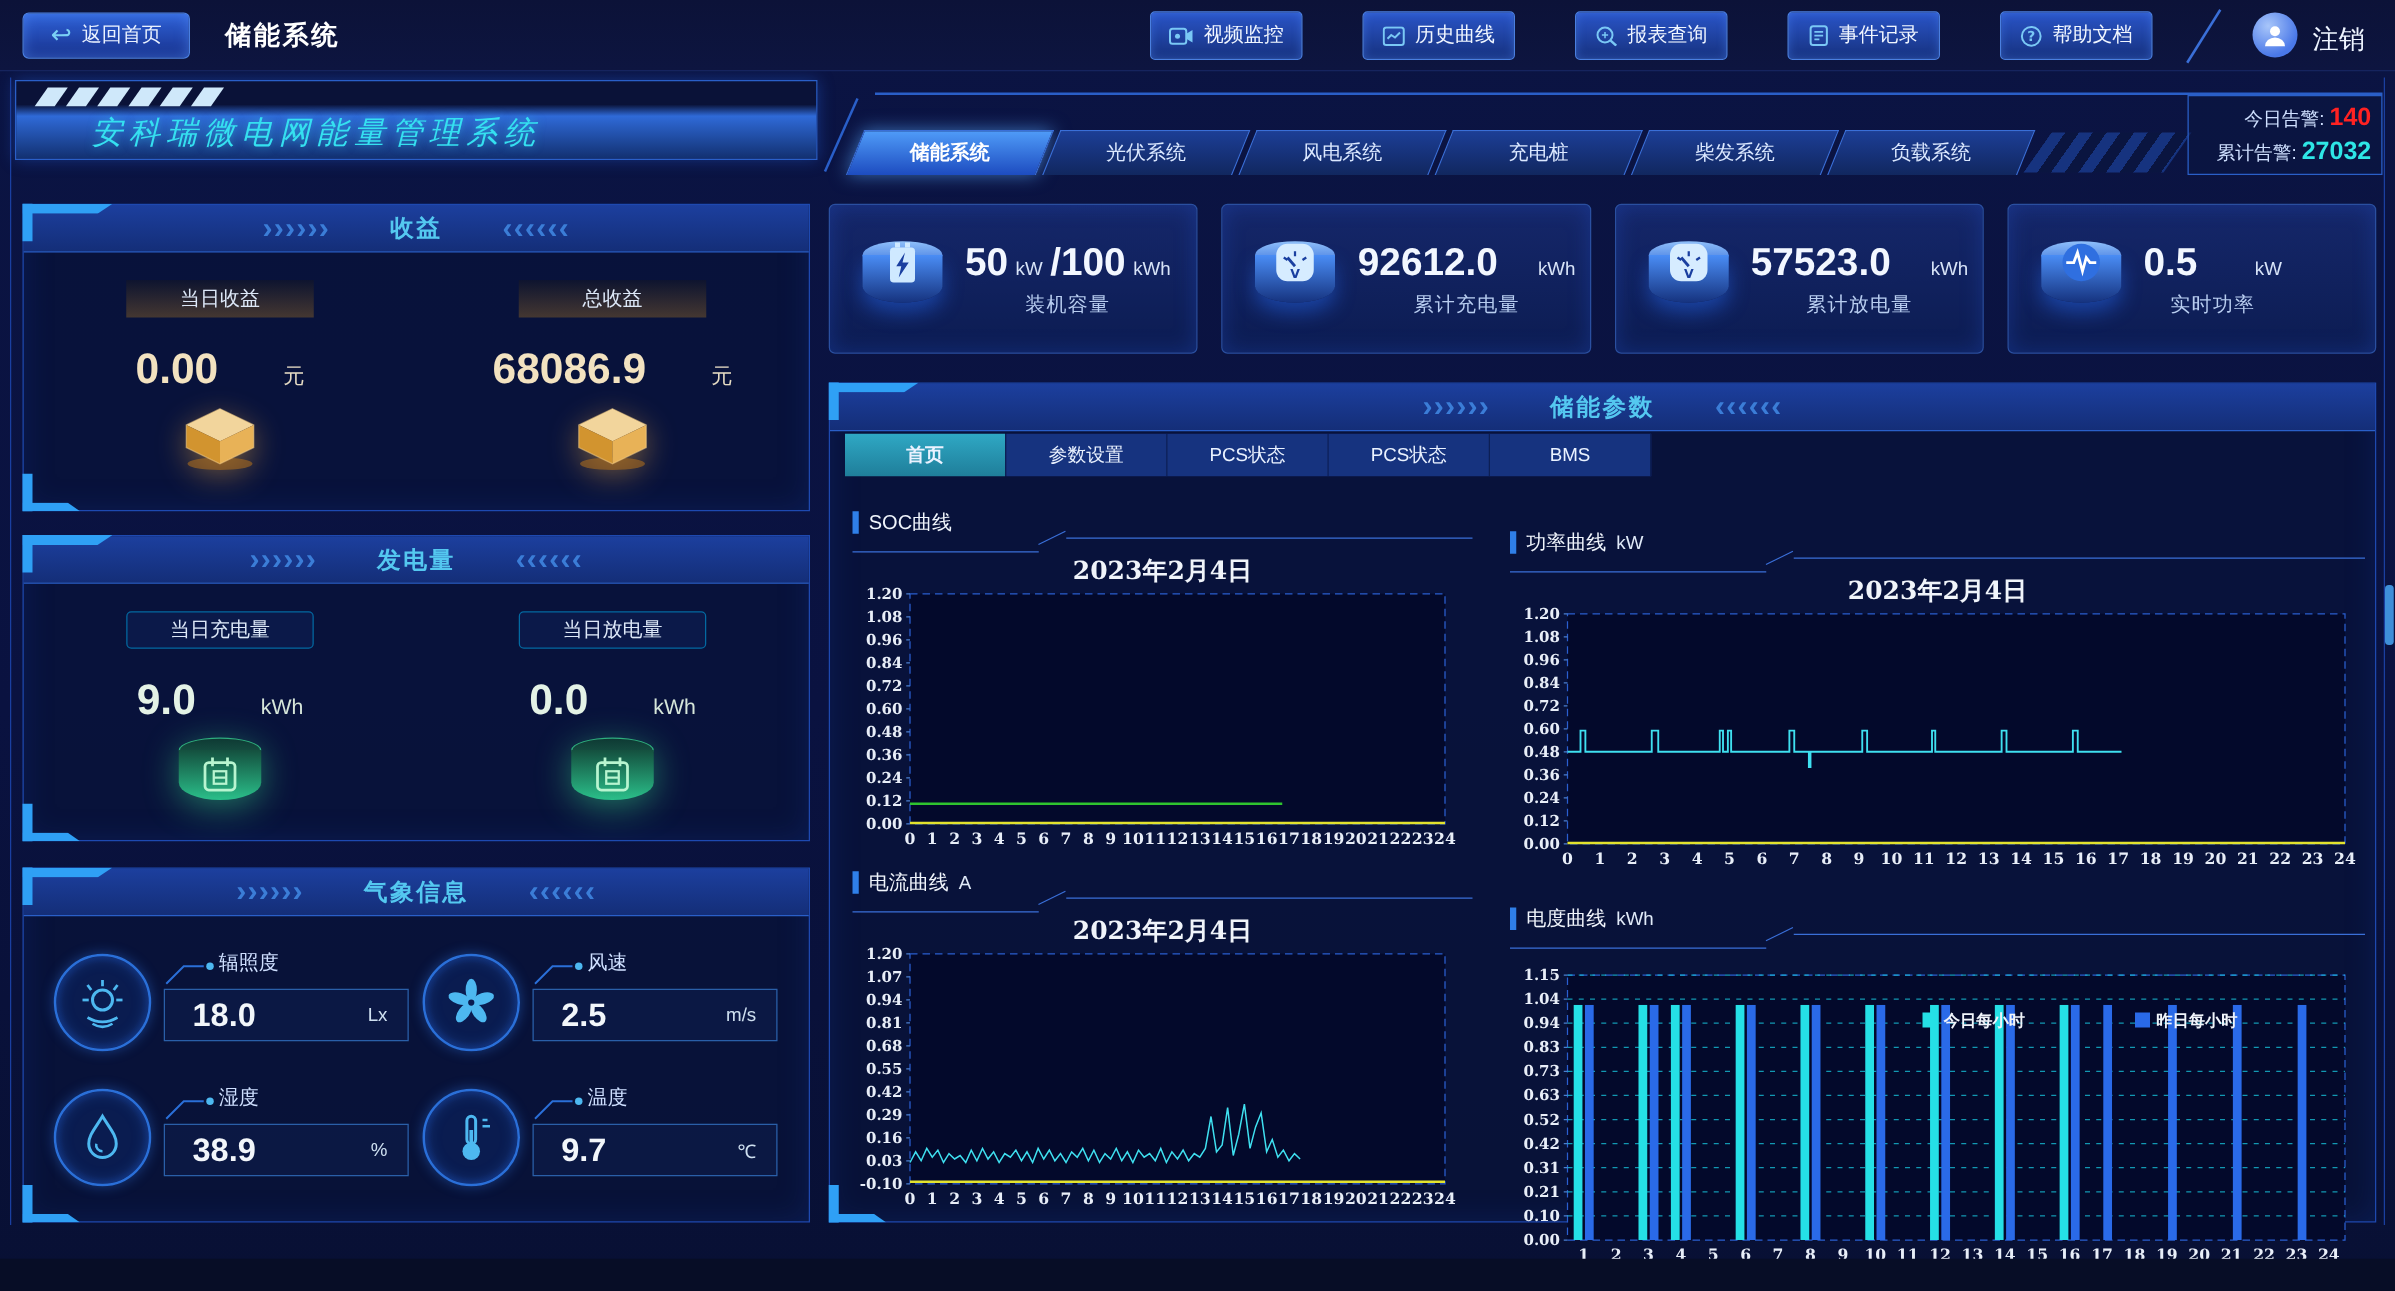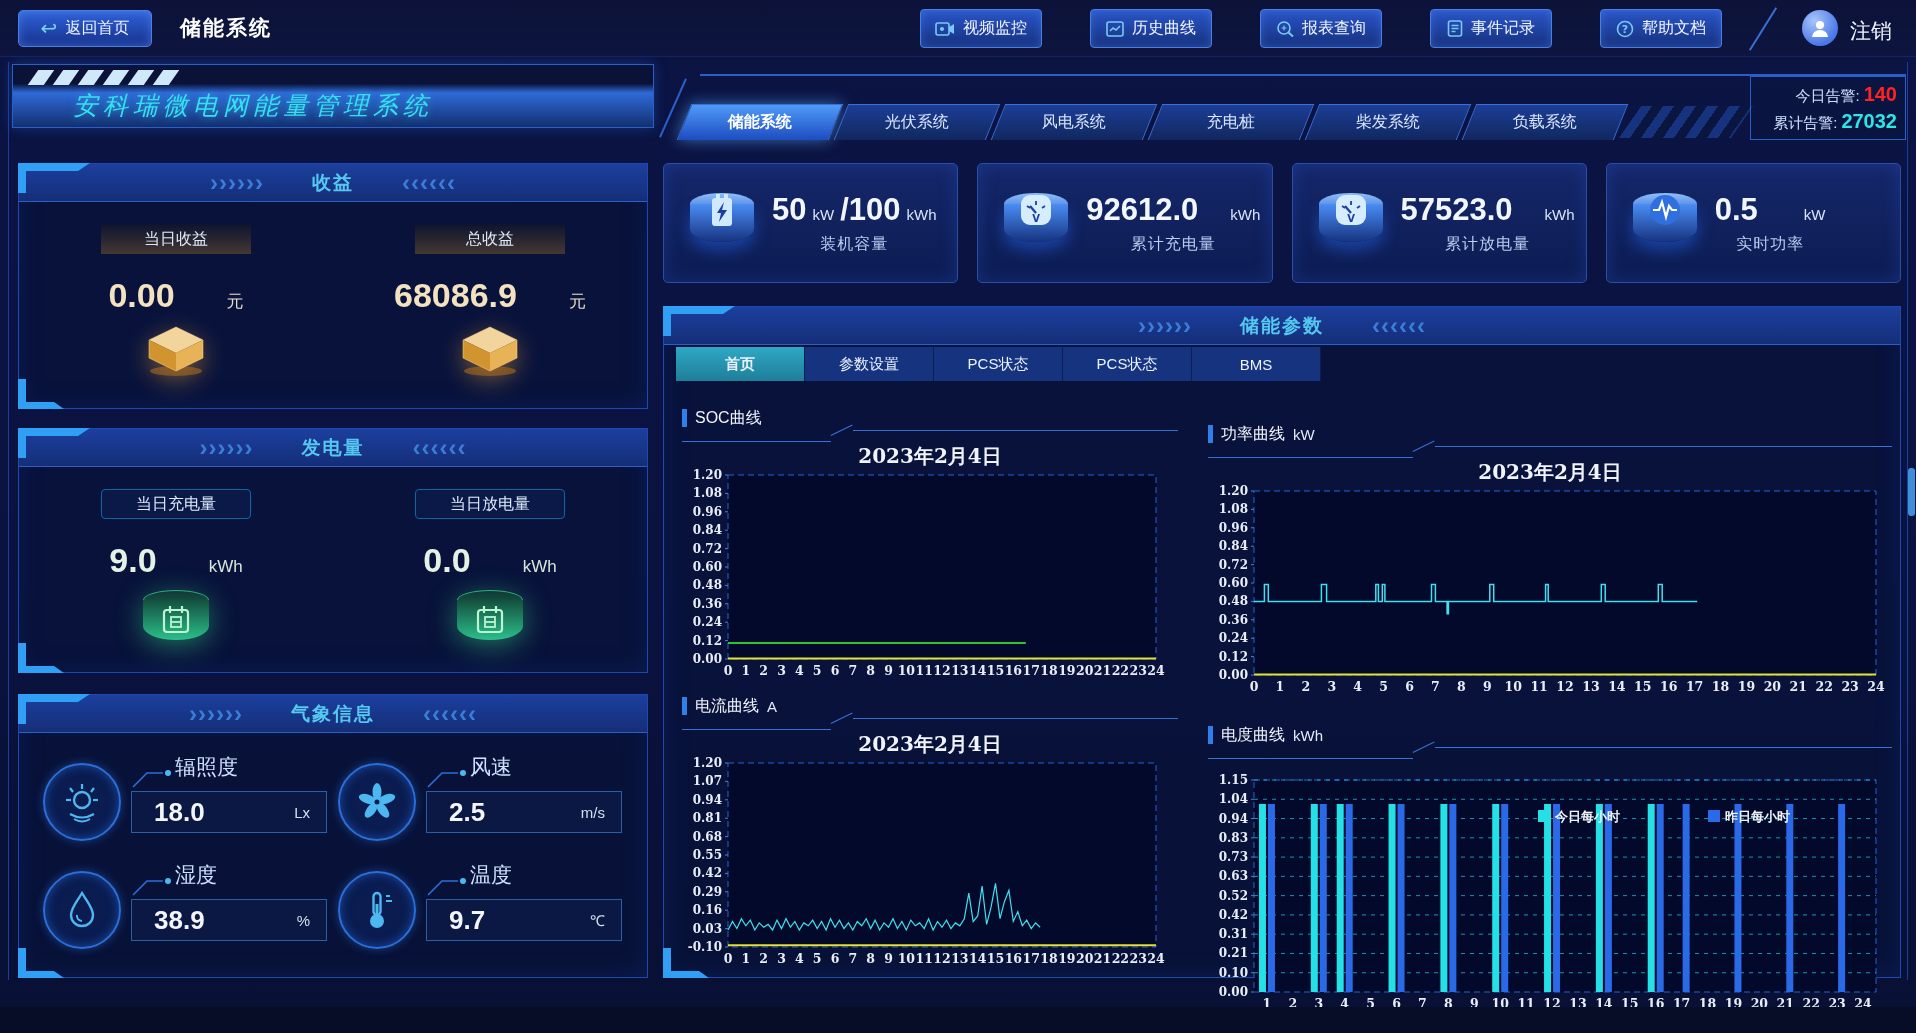--- a/index.html
+++ b/index.html
@@ -88,21 +88,21 @@
     background:linear-gradient(180deg,#14503f,#2bbf8a);border-radius:0 0 33px 33px/0 0 14px 14px;}
   .gcyl svg{position:absolute;left:17px;top:12px;}
   
   .wx-grid{display:grid;grid-template-columns:1fr 1fr;row-gap:30px;padding:30px 14px 0 24px;}
   .wx-item{display:flex;gap:10px;}
   .wx-icon{width:74px;height:74px;border-radius:50%;border:2px solid #2a6fd8;flex:none;
     background:radial-gradient(circle,#0a1c50 60%,#12328a 100%);box-shadow:0 0 10px rgba(50,130,250,.4),inset 0 0 12px rgba(50,130,250,.35);
     display:flex;align-items:center;justify-content:center;}
   .wx-right{display:flex;flex-direction:column;}
   .wx-label-row{display:flex;align-items:flex-end;gap:2px;height:26px;}
-  .wx-label-row span{font-size:21px;color:#cfe0ff;padding-bottom:8px;text-align:right;}
+  .wx-label-row span{font-size:16px;color:#cfe0ff;padding-bottom:8px;text-align:right;}
   .wx-valbox{margin-top:2px;width:196px;height:42px;border:1px solid #2a5fa8;background:rgba(16,36,90,.35);
     display:flex;align-items:center;justify-content:space-between;padding:0 16px 0 22px;box-sizing:border-box;}
   .wx-val{font-size:26px;font-weight:bold;color:#f2f6fa;}
   .wx-unit{font-size:15px;color:#cfe0f0;}
   
   .cards{position:absolute;left:663px;top:163px;width:1238px;display:flex;gap:19px;}
   .card{flex:1;height:120px;border-radius:5px;border:1px solid #2a4fa0;
     background:linear-gradient(180deg,#15276a,#0c1c52);box-shadow:inset 0 0 18px rgba(40,90,220,.3);
     display:flex;align-items:center;padding-left:26px;box-sizing:border-box;gap:18px;}
   .stat-icon{position:relative;width:64px;height:60px;flex:none;}

